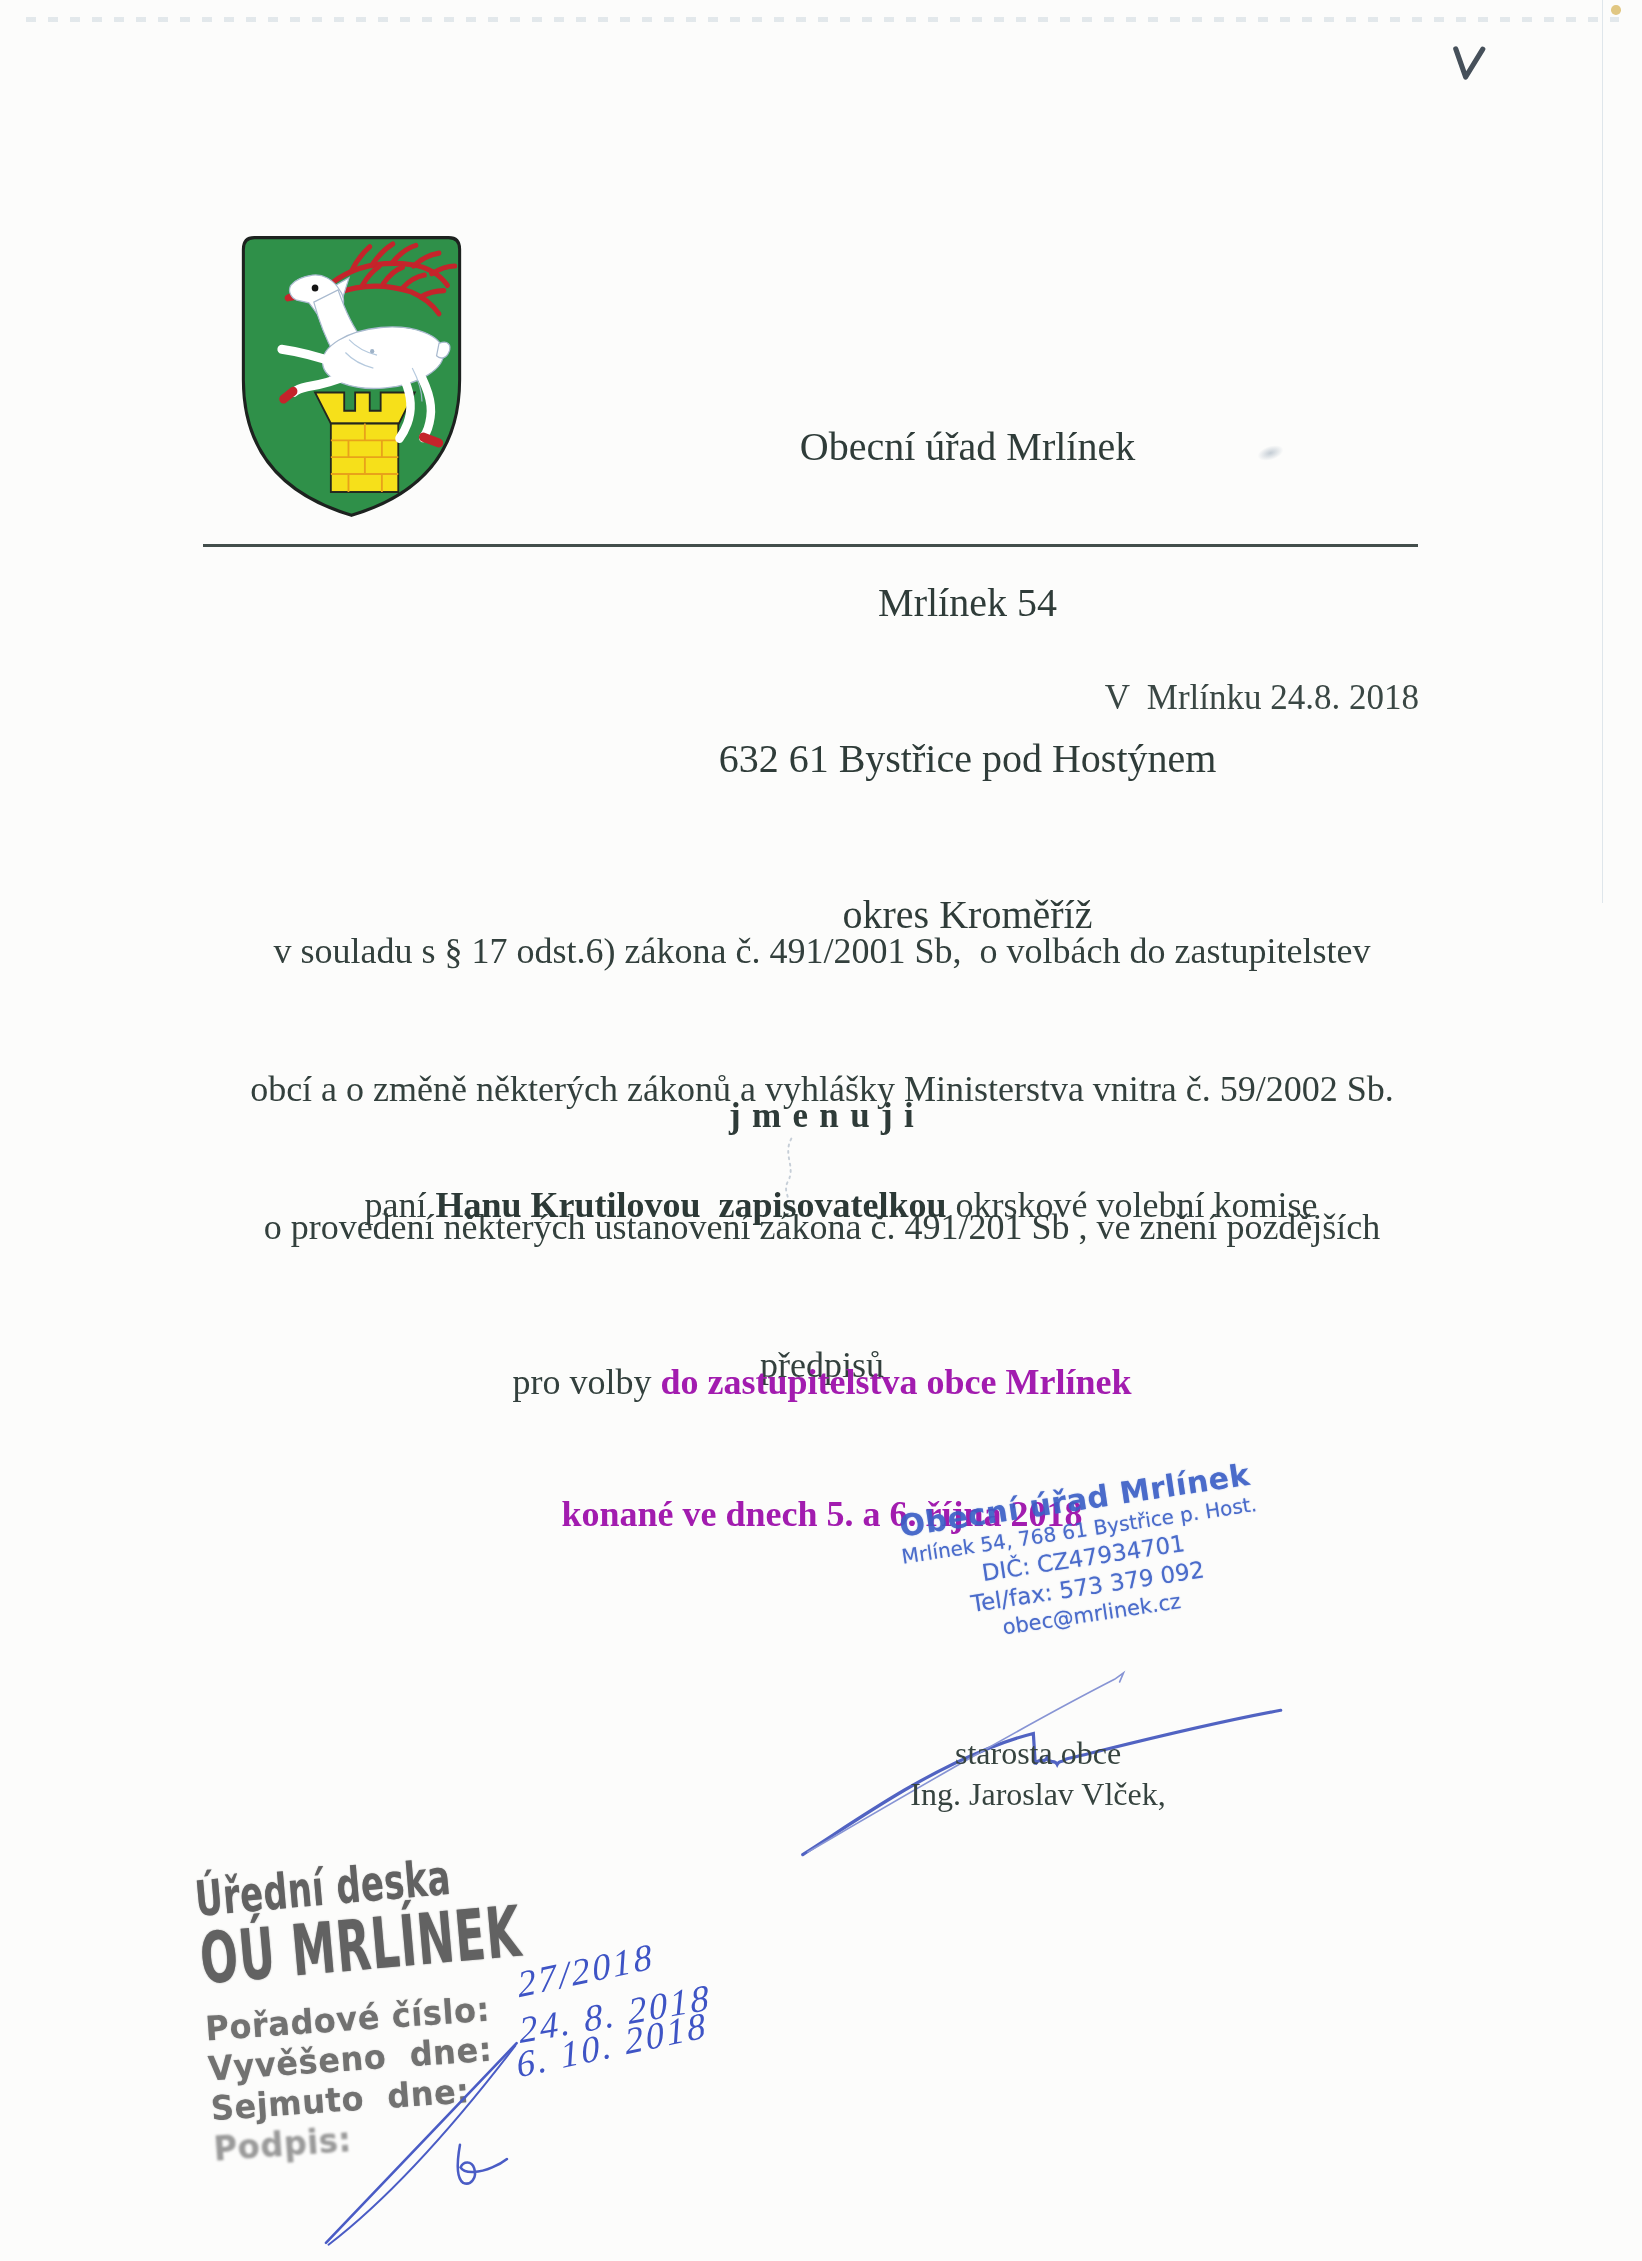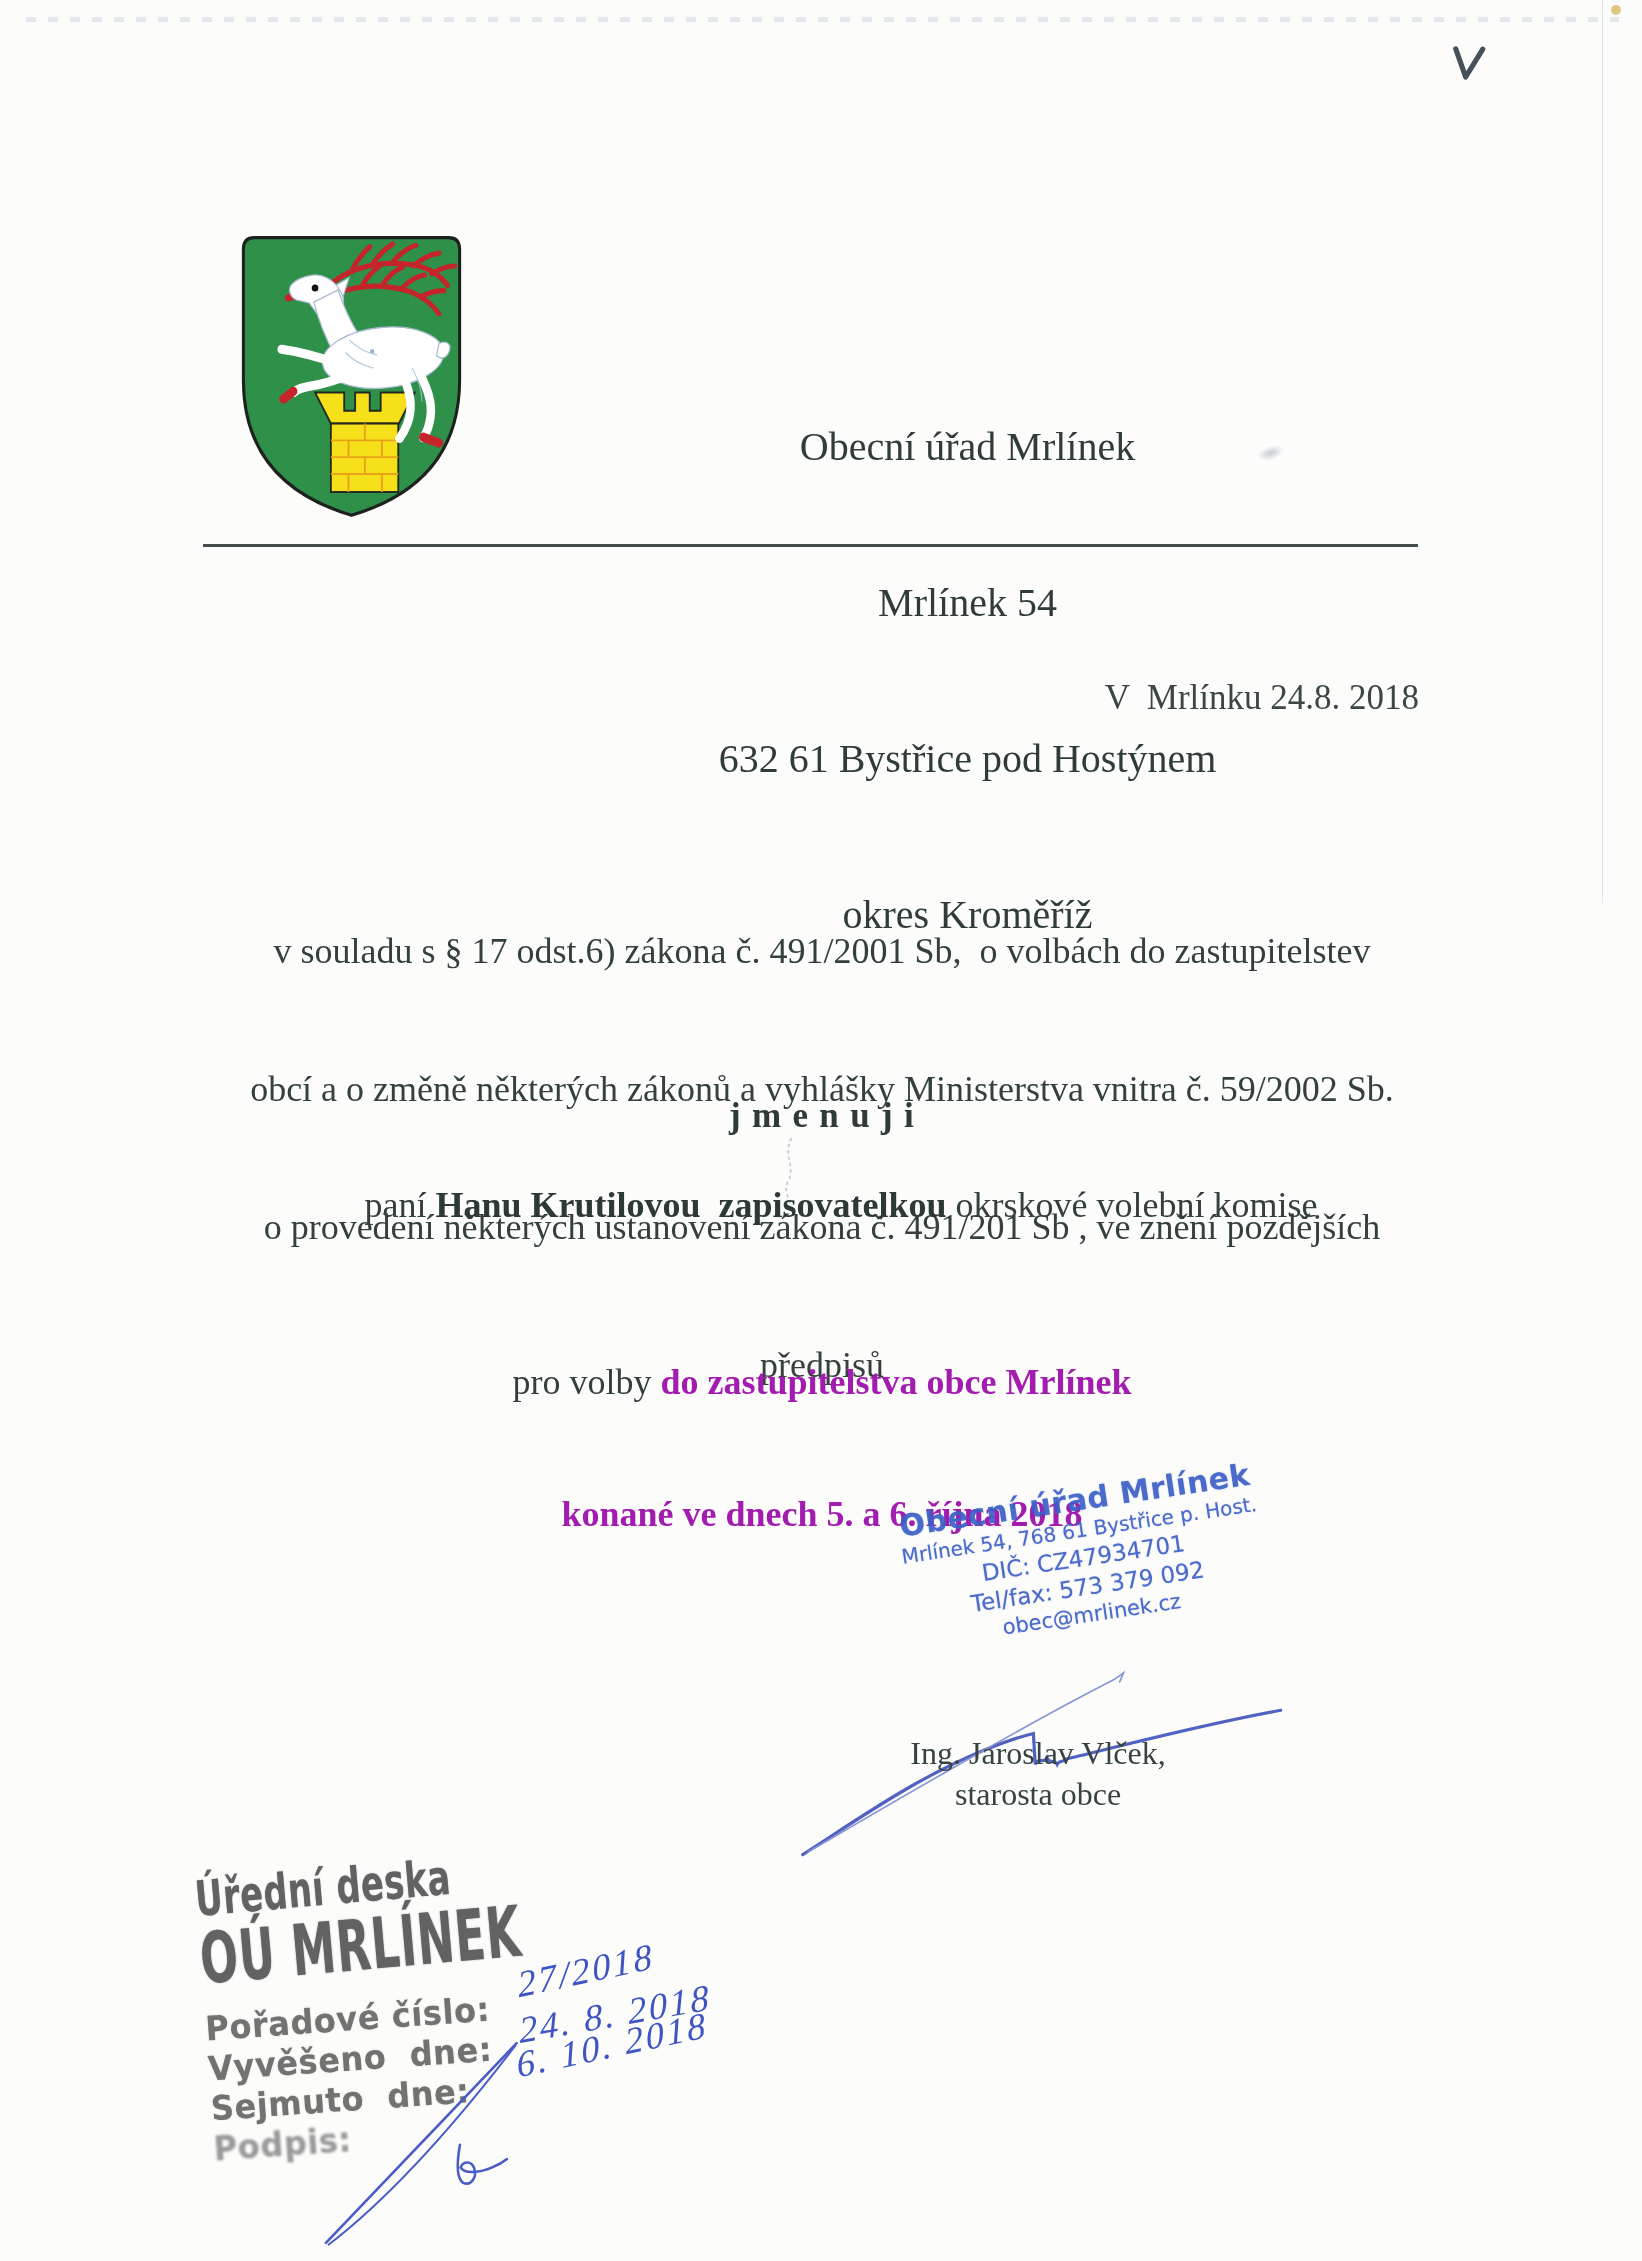--- a/index.html
+++ b/index.html
@@ -215,22 +215,22 @@
     <div class="s4">Tel/fax: 573 379 092</div>
     <div class="s5">obec@mrlinek.cz</div>
   </div>
 
   <svg class="abs sig-svg" width="529" height="219" viewBox="0 0 820 340">
     <path d="M44,316 C120,268 220,196 330,152 C360,140 386,132 402,128 L405,176 C410,164 418,176 423,166 C427,176 435,168 439,176 C443,168 449,174 452,168 C505,156 645,118 786,92" fill="none" stroke="#5163c2" stroke-width="5" stroke-linecap="round"></path>
     <path d="M52,312 C210,220 380,120 528,44 L542,34 L536,48" fill="none" stroke="#8794d4" stroke-width="2.5" stroke-linecap="round"></path>
   </svg>
 
   <div class="abs signatory">
+    <div>starosta obce</div>
     <div>Ing. Jaroslav Vlček,</div>
-    <div>starosta obce</div>
   </div>
 
   <div class="abs board-title">
     <div class="t1">Úřední deska</div>
     <div class="t2">OÚ MRLÍNEK</div>
   </div>
 
   <div class="abs board-fields">
     <div class="stamp-row"><span class="stamp-label">Pořadové číslo: </span><span class="hand-value hv1">27/2018</span></div>
     <div class="stamp-row"><span class="stamp-label">Vyvěšeno  dne: </span><span class="hand-value hv2">24. 8. 2018</span></div>

